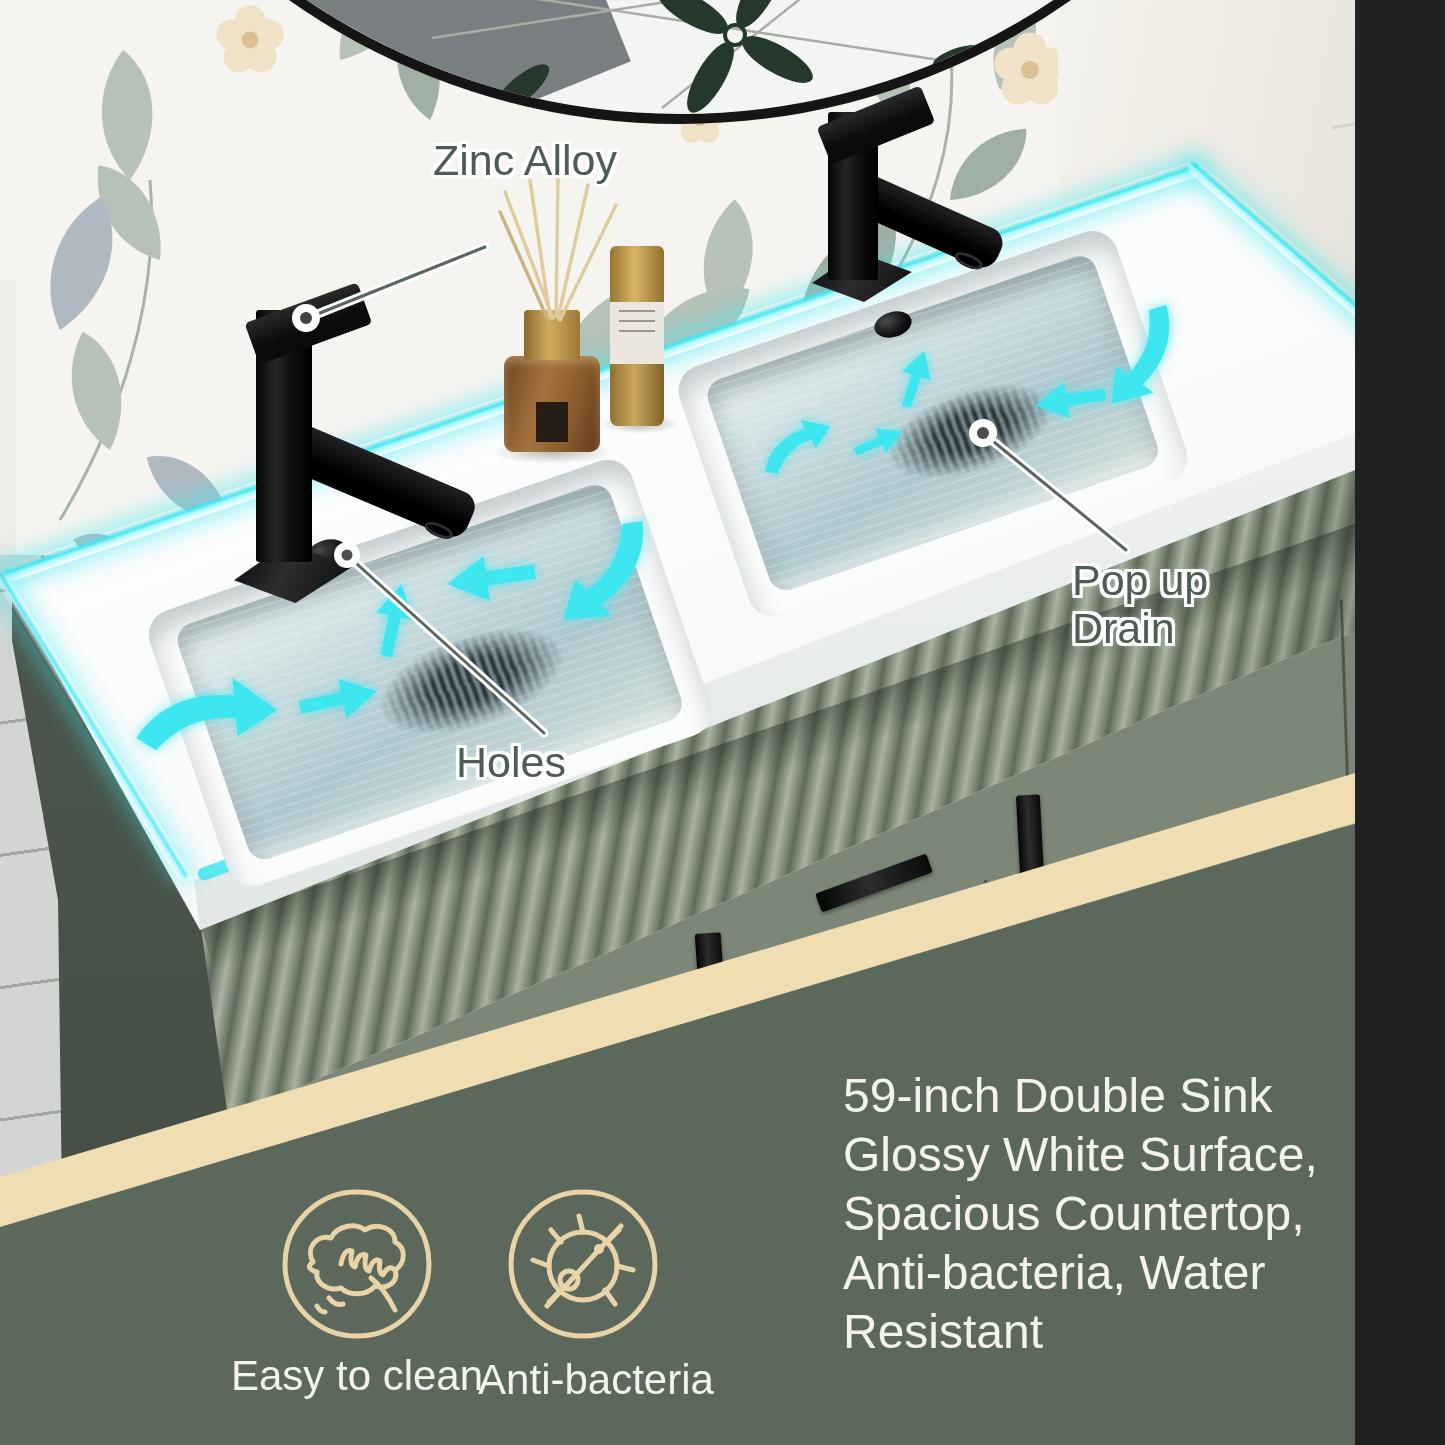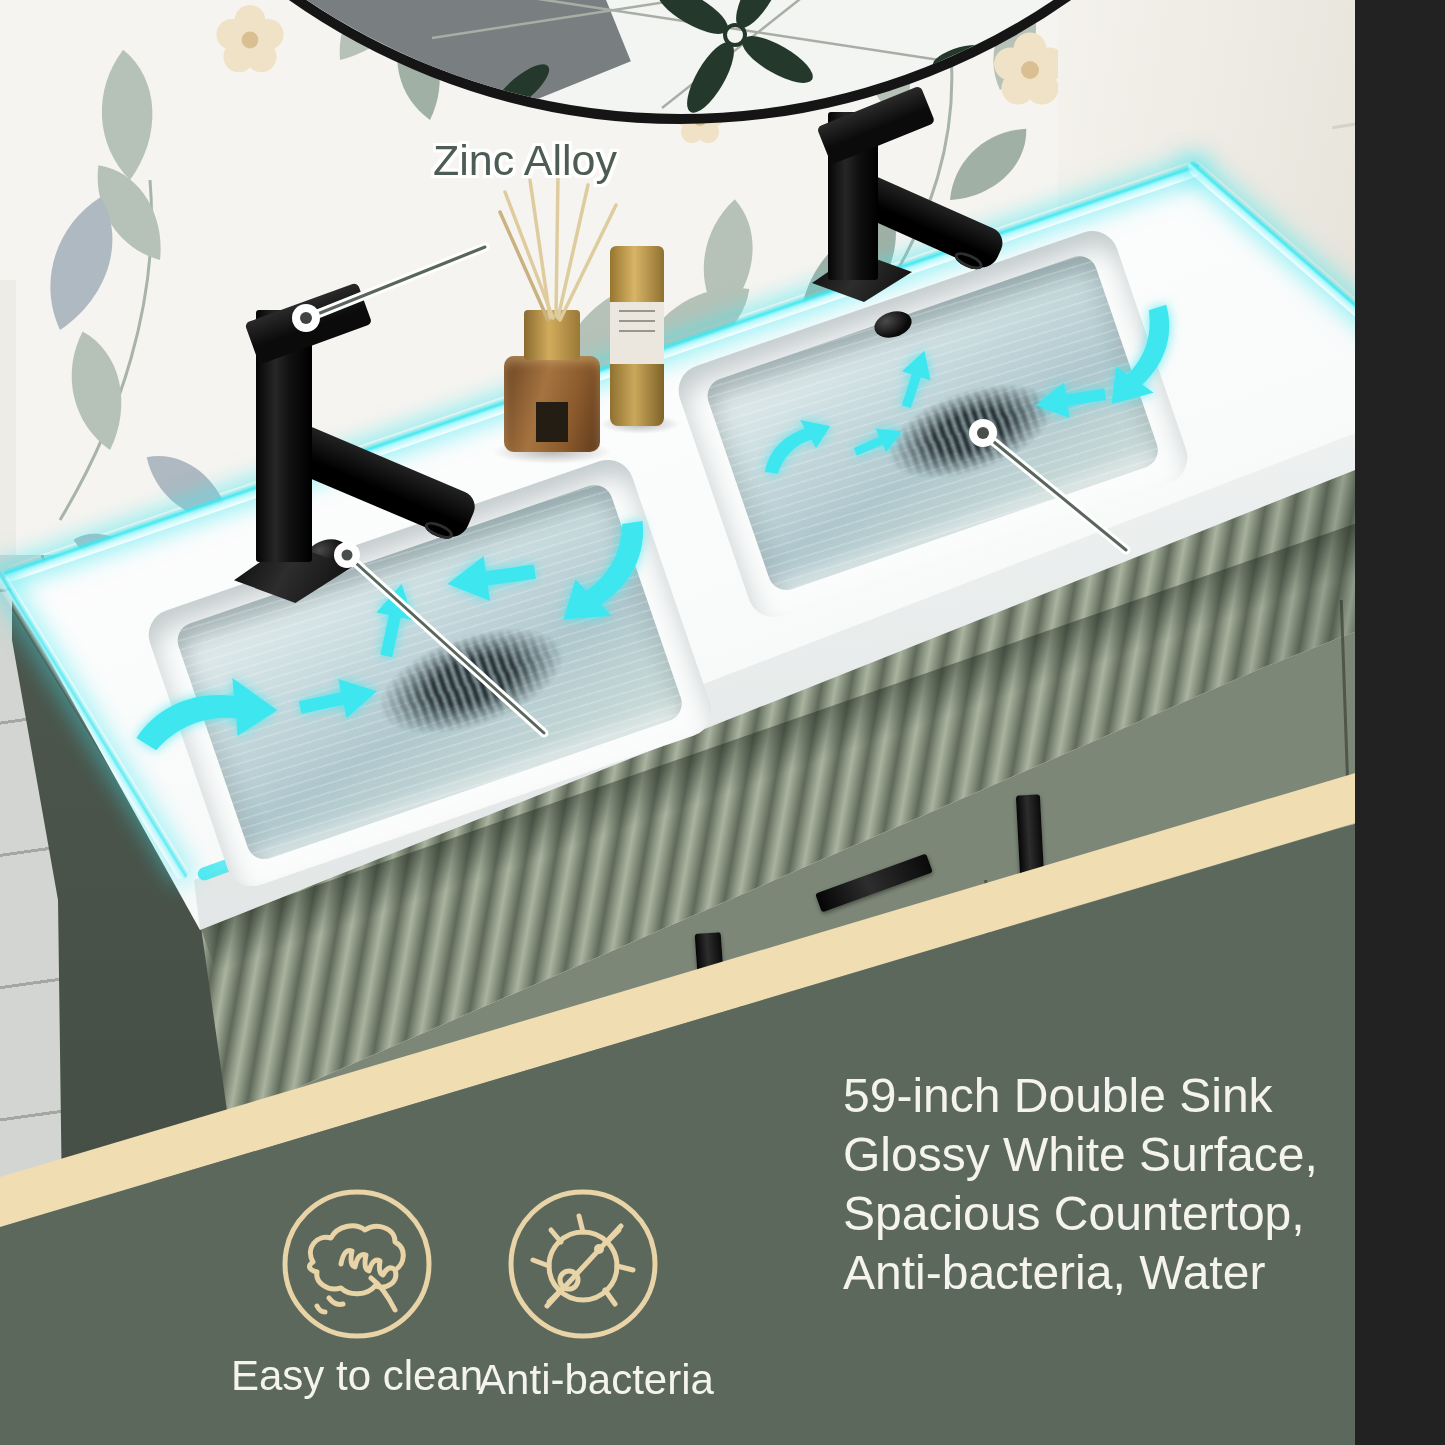--- a/index.html
+++ b/index.html
@@ -352,21 +352,26 @@
           <circle cx="983" cy="433" r="6" fill="#4a4f4c"></circle>
         <circle cx="347" cy="555" r="13" fill="#fff"></circle>
           <circle cx="347" cy="555" r="5.5" fill="#4a4f4c"></circle>
       </g>
     </g>
   </svg>
 
   <div class="abs callout co-faucet">
     <div>Zinc Alloy</div>
   </div>
+  <div class="abs callout co-drain">
+    <div>Pop up</div>
+    <div>Drain</div>
+  </div>
   <div class="abs callout co-overflow">
+    <div>Holes</div>
   </div>
 
   <div class="abs stripe"></div>
   <div class="abs panel"></div>
 
   <div class="abs" style="left:277px;top:1186px;">
     <svg class="badge" viewBox="0 0 160 160" fill="none" stroke="#E8D4A6" stroke-width="5" stroke-linecap="round" stroke-linejoin="round">
       <circle cx="80" cy="78" r="72"></circle>
       <path d="M36,76 C28,62 40,48 54,52 C60,40 78,36 88,44 C100,36 118,42 118,56 C130,62 128,78 118,84 C122,96 110,104 98,100 C90,110 72,110 64,102 C50,106 38,96 40,86 C32,84 30,80 36,76 Z"></path>
       <path d="M118,124 C110,108 102,98 94,92"></path>
@@ -392,15 +397,16 @@
     </svg>
   </div>
   <div class="abs feature-label" style="left:227px;top:1352px;">Easy to clean</div>
   <div class="abs feature-label" style="left:466px;top:1356px;">Anti-bacteria</div>
 
   <div class="abs description">
     <div>59-inch Double Sink</div>
     <div>Glossy White Surface,</div>
     <div>Spacious Countertop,</div>
     <div>Anti-bacteria, Water</div>
+    <div>Resistant</div>
   </div>
 
 </div>
 
 </body></html>

